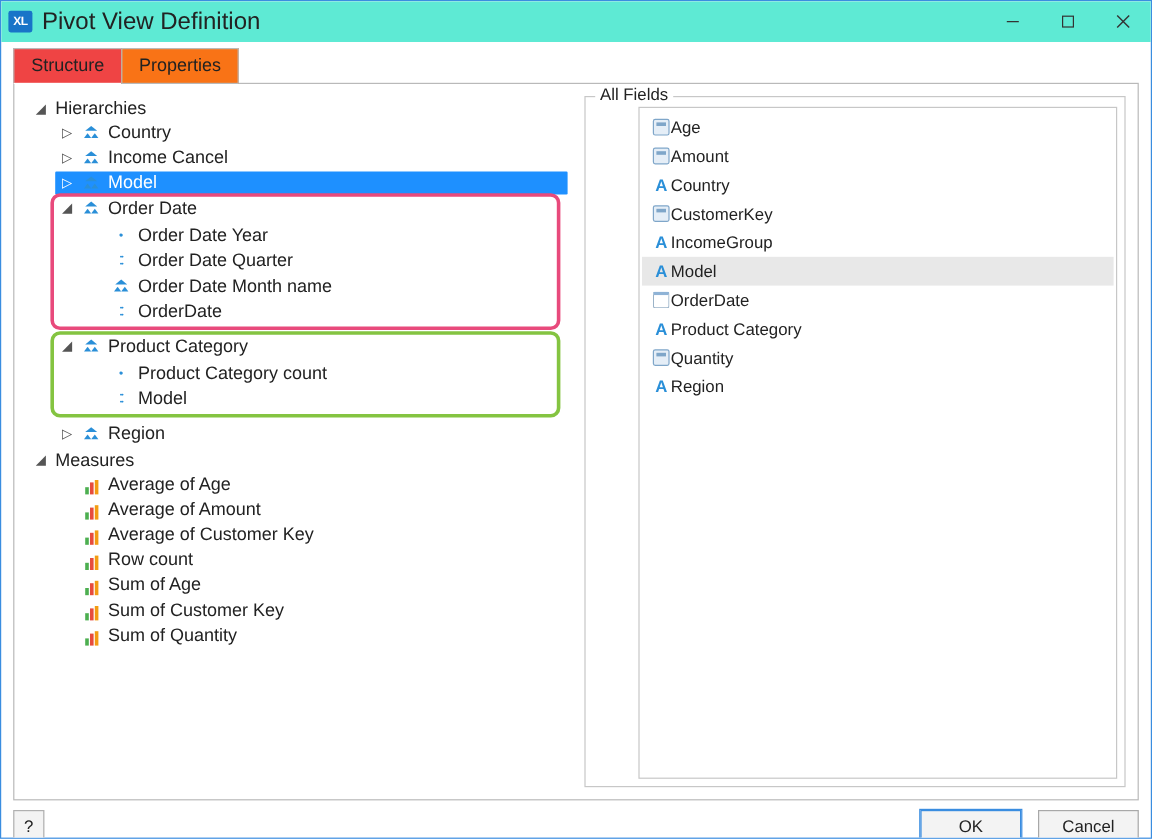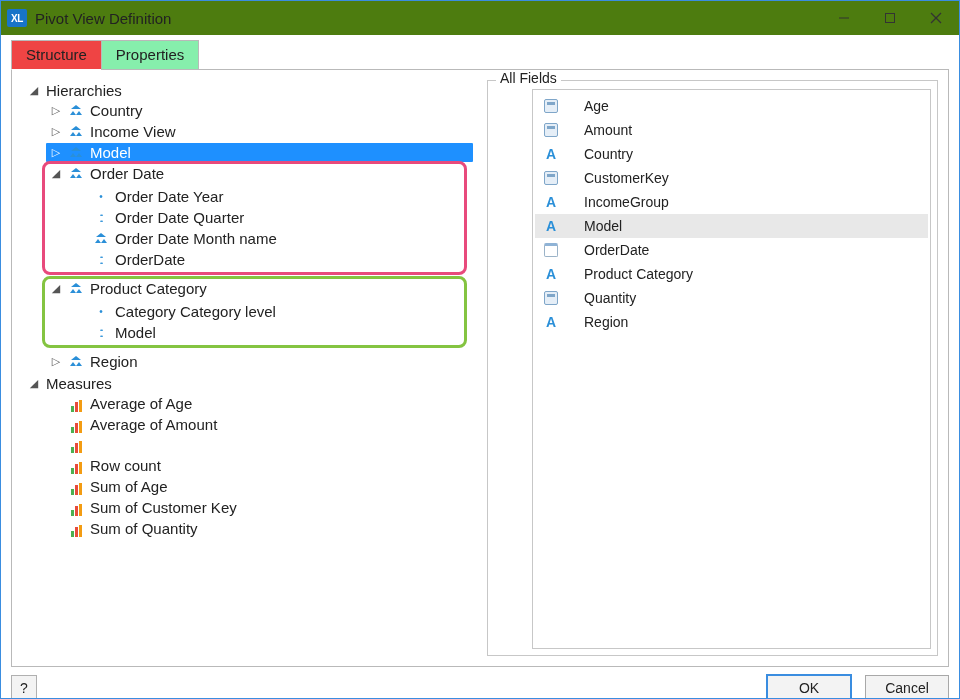--- a/index.html
+++ b/index.html
@@ -12,54 +12,54 @@
     width: 960px;
     height: 699px;
     overflow: hidden;
     border: 1px solid #3a8de0;
   }
   .titlebar {
     height: 34px;
     display: flex;
     align-items: center;
     padding: 0 0 0 6px;
-    background: #4d7c0f;
+    background: #5eead4;
   }
   .app-icon {
     width: 20px; height: 18px;
     background: #1874c8;
     color: #fff;
     font-size: 10px;
     font-weight: bold;
     display: flex;
     align-items: center;
     justify-content: center;
     border-radius: 2px;
     margin-right: 8px;
     letter-spacing: -0.5px;
   }
-  .titlebar-title { flex: 1; font-size: 15px; }
+  .titlebar-title { flex: 1; font-size: 20px; }
   .win-controls { display: flex; }
   .win-btn {
     width: 46px; height: 34px;
     display: flex; align-items: center; justify-content: center;
     color: #444;
     font-family: "Segoe UI Symbol", sans-serif;
   }
   .win-btn svg { display:block; }
   .tabs {
     display: flex;
     margin: 4px 10px 0 10px;
     position: relative;
     z-index: 2;
   }
   .tab {
     padding: 5px 14px 6px 14px;
     border: 1px solid #b9b9b9;
-    background: #86efac;
+    background: #f97316;
     font-size: 15px;
     margin-right: -1px;
     position: relative;
     top: 1px;
   }
   .tab.active {
     background: #ef4444;
     border-bottom-color: #fff;
   }
   .panel {
@@ -153,21 +153,21 @@
   }
   .highlight-box {
     border: 3px solid;
     border-radius: 8px;
     margin: 2px 0;
   }
   .pink { border-color: #e84a7c; }
   .green { border-color: #84c441; }
   .field-list { list-style:none; margin:0; padding:0; }
   .field-list li {
-    display:flex; align-items:flex-start; gap:25px;
+    display:flex; align-items:flex-start; gap:0;
     padding: 4px 8px;
   }
   .field-list li.selected { background: #e8e8e8; }
   .bottom-bar {
     display:flex;
     justify-content: space-between;
     align-items:center;
     padding: 8px 10px;
   }
   .btn {
@@ -246,21 +246,21 @@
             <li>
               <div class="row">
                 <span class="caret">▷</span>
                 <span class="ico ico-hier">
                   <svg width="14" height="14">
                     <polygon class="tri" points="7,1 12,5 2,5"></polygon>
                     <polygon class="tri" points="4,7 7,11 1,11"></polygon>
                     <polygon class="tri" points="10,7 13,11 7,11"></polygon>
                   </svg>
                 </span>
-                <span>Income View</span>
+                <span>Income Cancel</span>
               </div>
             </li>
             <li>
               <div class="row selected">
                 <span class="caret">▷</span>
                 <span class="ico ico-hier">
                   <svg width="14" height="14">
                     <polygon class="tri" points="7,1 12,5 2,5"></polygon>
                     <polygon class="tri" points="4,7 7,11 1,11"></polygon>
                     <polygon class="tri" points="10,7 13,11 7,11"></polygon>
@@ -330,21 +330,21 @@
                     <polygon class="tri" points="10,7 13,11 7,11"></polygon>
                   </svg>
                 </span>
                 <span>Product Category</span>
               </div>
               <div class="highlight-box green" style="margin:-22px 6px 2px -4px; padding:22px 4px 2px 4px;">
                 <ul style="padding-left:40px;">
                   <li>
                     <div class="row">
                       <span class="ico ico-dot">•</span>
-                      <span>Category Category level</span>
+                      <span>Product Category count</span>
                     </div>
                   </li>
                   <li>
                     <div class="row">
                       <span class="ico">
                         <span class="ico-dots">••<br>••</span>
                       </span>
                       <span>Model</span>
                     </div>
                   </li>
@@ -395,20 +395,21 @@
               </div>
             </li>
             <li>
               <div class="row">
                 <span class="caret"></span>
                 <span class="ico ico-bar">
                   <span></span>
                   <span></span>
                   <span></span>
                 </span>
+                <span>Average of Customer Key</span>
               </div>
             </li>
             <li>
               <div class="row">
                 <span class="caret"></span>
                 <span class="ico ico-bar">
                   <span></span>
                   <span></span>
                   <span></span>
                 </span>

